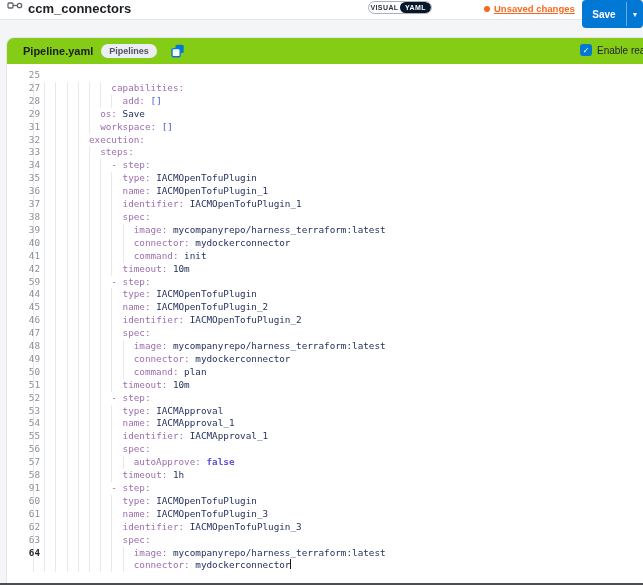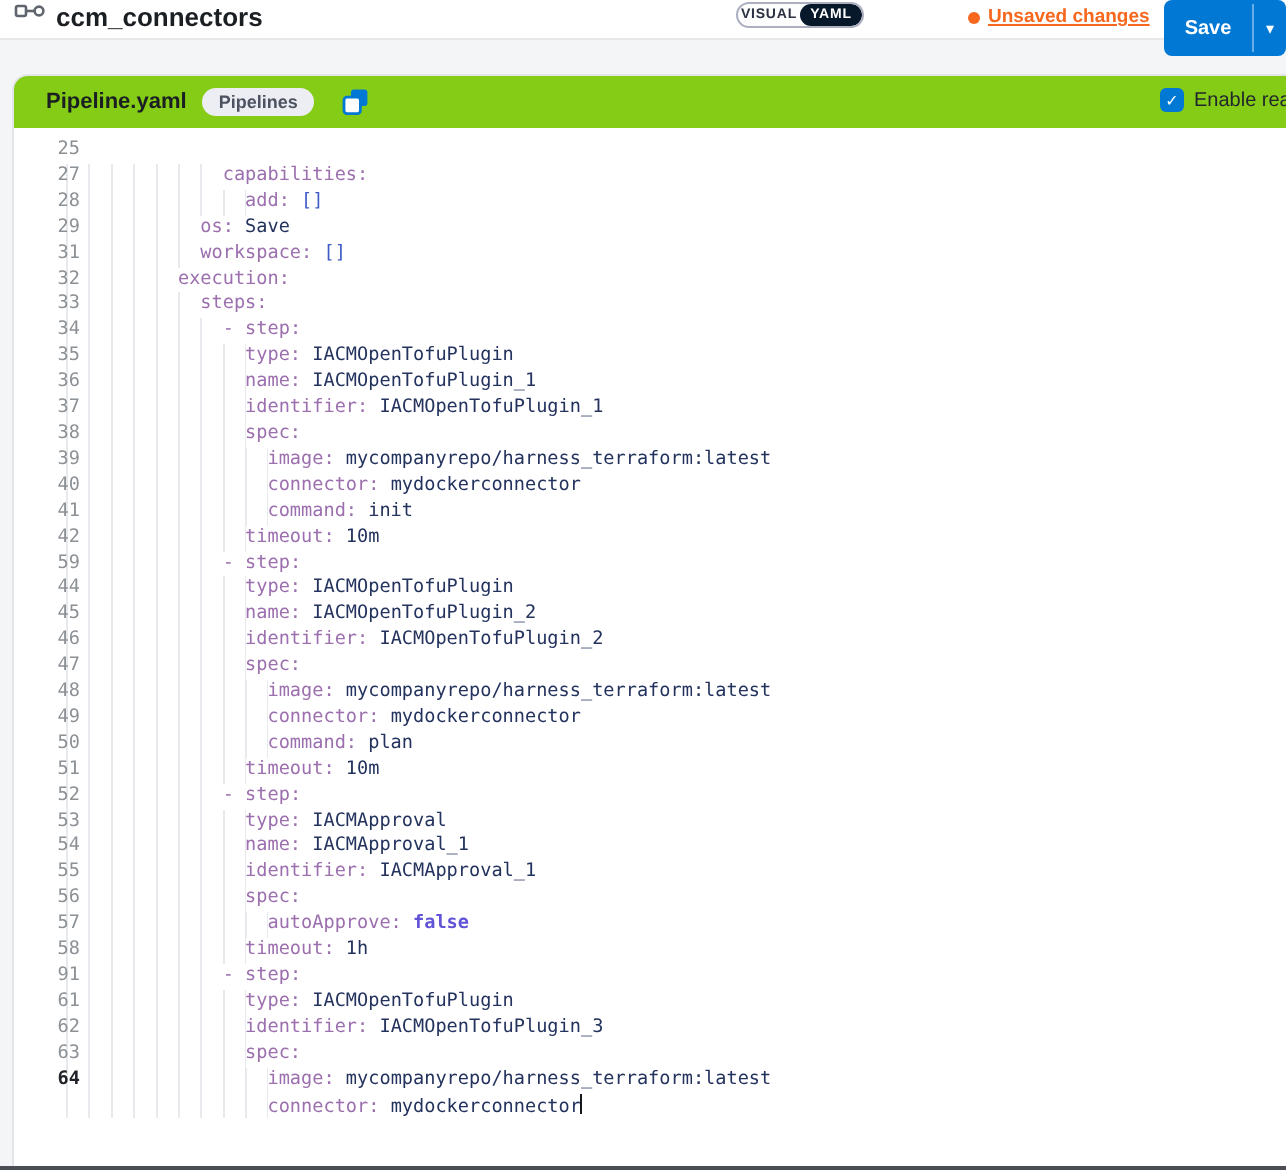--- a/index.html
+++ b/index.html
@@ -139,20 +139,21 @@
       <div class="cl"><span class="ln">50</span><span class="ct"><span class="ind" style="width: 16ch;"></span><span class="k">timeout:</span><span class="v"> 10m</span></span></div>
       <div class="cl"><span class="ln">51</span><span class="ct"><span class="ind" style="width: 14ch;"></span><span class="k">- step:</span></span></div>
       <div class="cl"><span class="ln">52</span><span class="ct"><span class="ind" style="width: 16ch;"></span><span class="k">type:</span><span class="v"> IACMApproval</span></span></div>
       <div class="cl"><span class="ln">53</span><span class="ct"><span class="ind" style="width: 16ch;"></span><span class="k">name:</span><span class="v"> IACMApproval_1</span></span></div>
       <div class="cl"><span class="ln">54</span><span class="ct"><span class="ind" style="width: 16ch;"></span><span class="k">identifier:</span><span class="v"> IACMApproval_1</span></span></div>
       <div class="cl"><span class="ln">55</span><span class="ct"><span class="ind" style="width: 16ch;"></span><span class="k">spec:</span></span></div>
       <div class="cl"><span class="ln">56</span><span class="ct"><span class="ind" style="width: 18ch;"></span><span class="k">autoApprove:</span><span class="b"> false</span></span></div>
       <div class="cl"><span class="ln">57</span><span class="ct"><span class="ind" style="width: 16ch;"></span><span class="k">timeout:</span><span class="v"> 1h</span></span></div>
       <div class="cl"><span class="ln">58</span><span class="ct"><span class="ind" style="width: 14ch;"></span><span class="k">- step:</span></span></div>
       <div class="cl"><span class="ln">91</span><span class="ct"><span class="ind" style="width: 16ch;"></span><span class="k">type:</span><span class="v"> IACMOpenTofuPlugin</span></span></div>
+      <div class="cl"><span class="ln">60</span><span class="ct"><span class="ind" style="width: 16ch;"></span><span class="k">name:</span><span class="v"> IACMOpenTofuPlugin_3</span></span></div>
       <div class="cl"><span class="ln">61</span><span class="ct"><span class="ind" style="width: 16ch;"></span><span class="k">identifier:</span><span class="v"> IACMOpenTofuPlugin_3</span></span></div>
       <div class="cl"><span class="ln">62</span><span class="ct"><span class="ind" style="width: 16ch;"></span><span class="k">spec:</span></span></div>
       <div class="cl"><span class="ln">63</span><span class="ct"><span class="ind" style="width: 18ch;"></span><span class="k">image:</span><span class="v"> mycompanyrepo/harness_terraform:latest</span></span></div>
       <div class="cl active"><span class="ln">64</span><span class="ct"><span class="ind" style="width: 18ch;"></span><span class="k">connector:</span><span class="v"> mydockerconnector</span><span class="caret"></span></span></div>
     </div>
 </div>
 
 <div class="bottom-edge"></div>
 
 </body></html>

